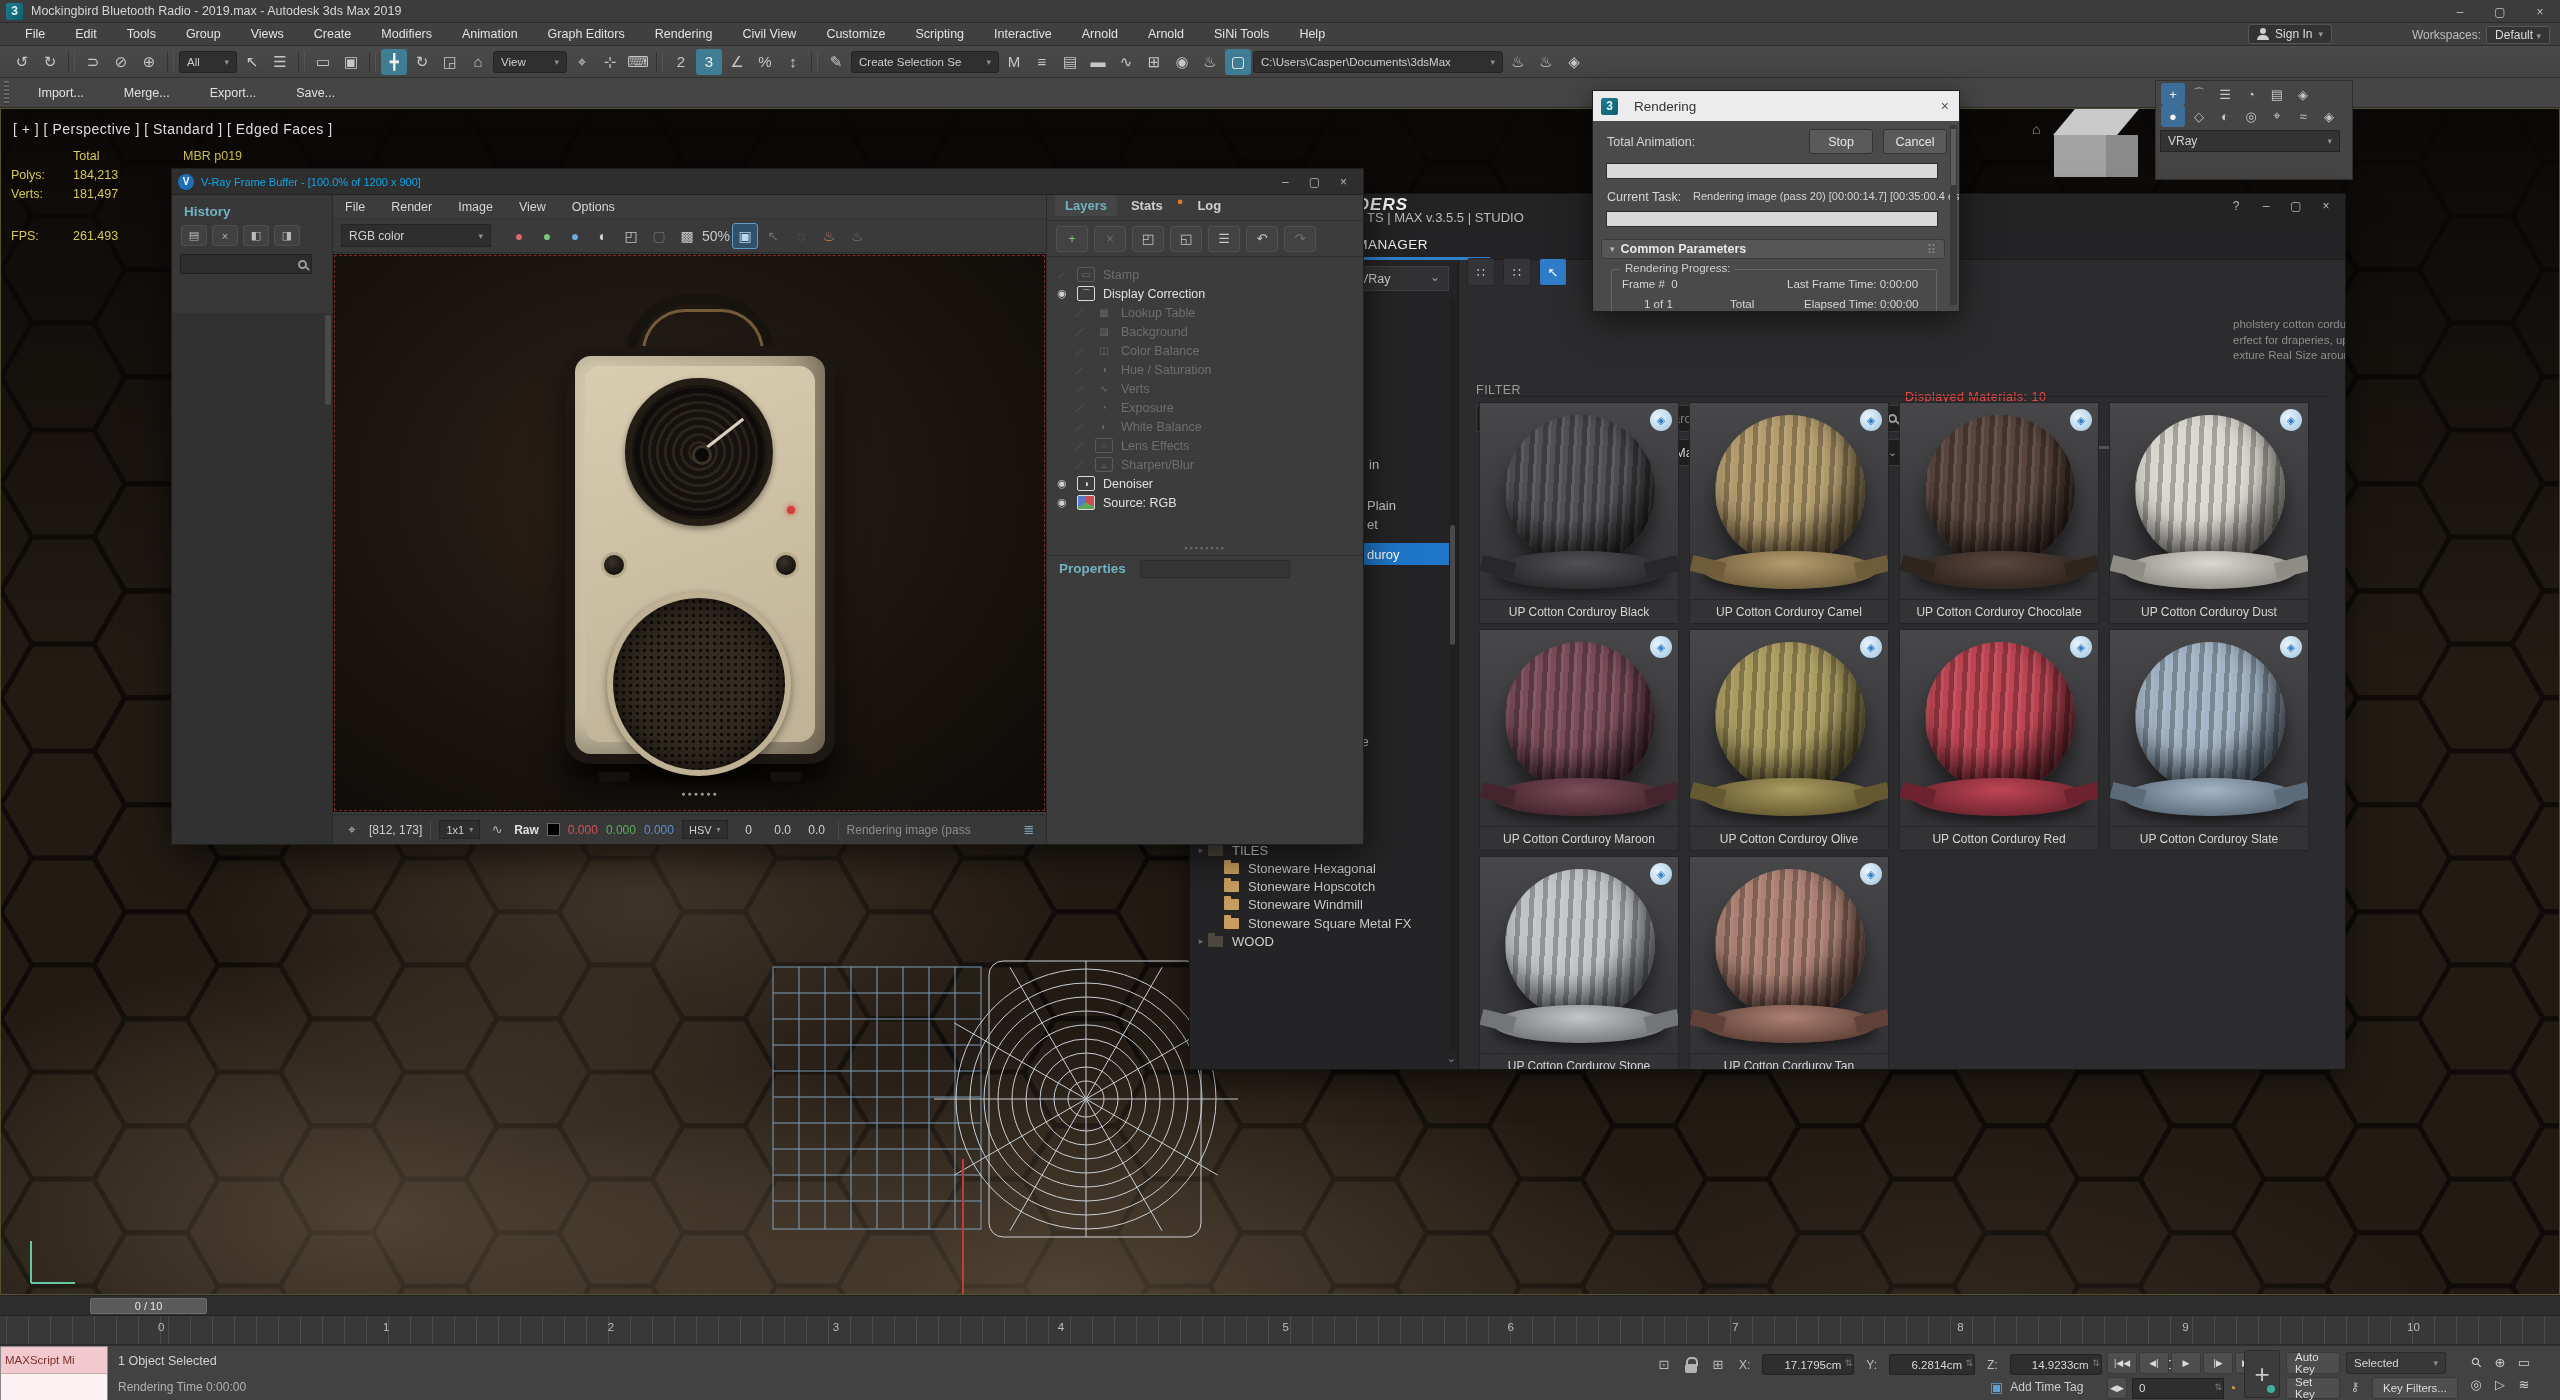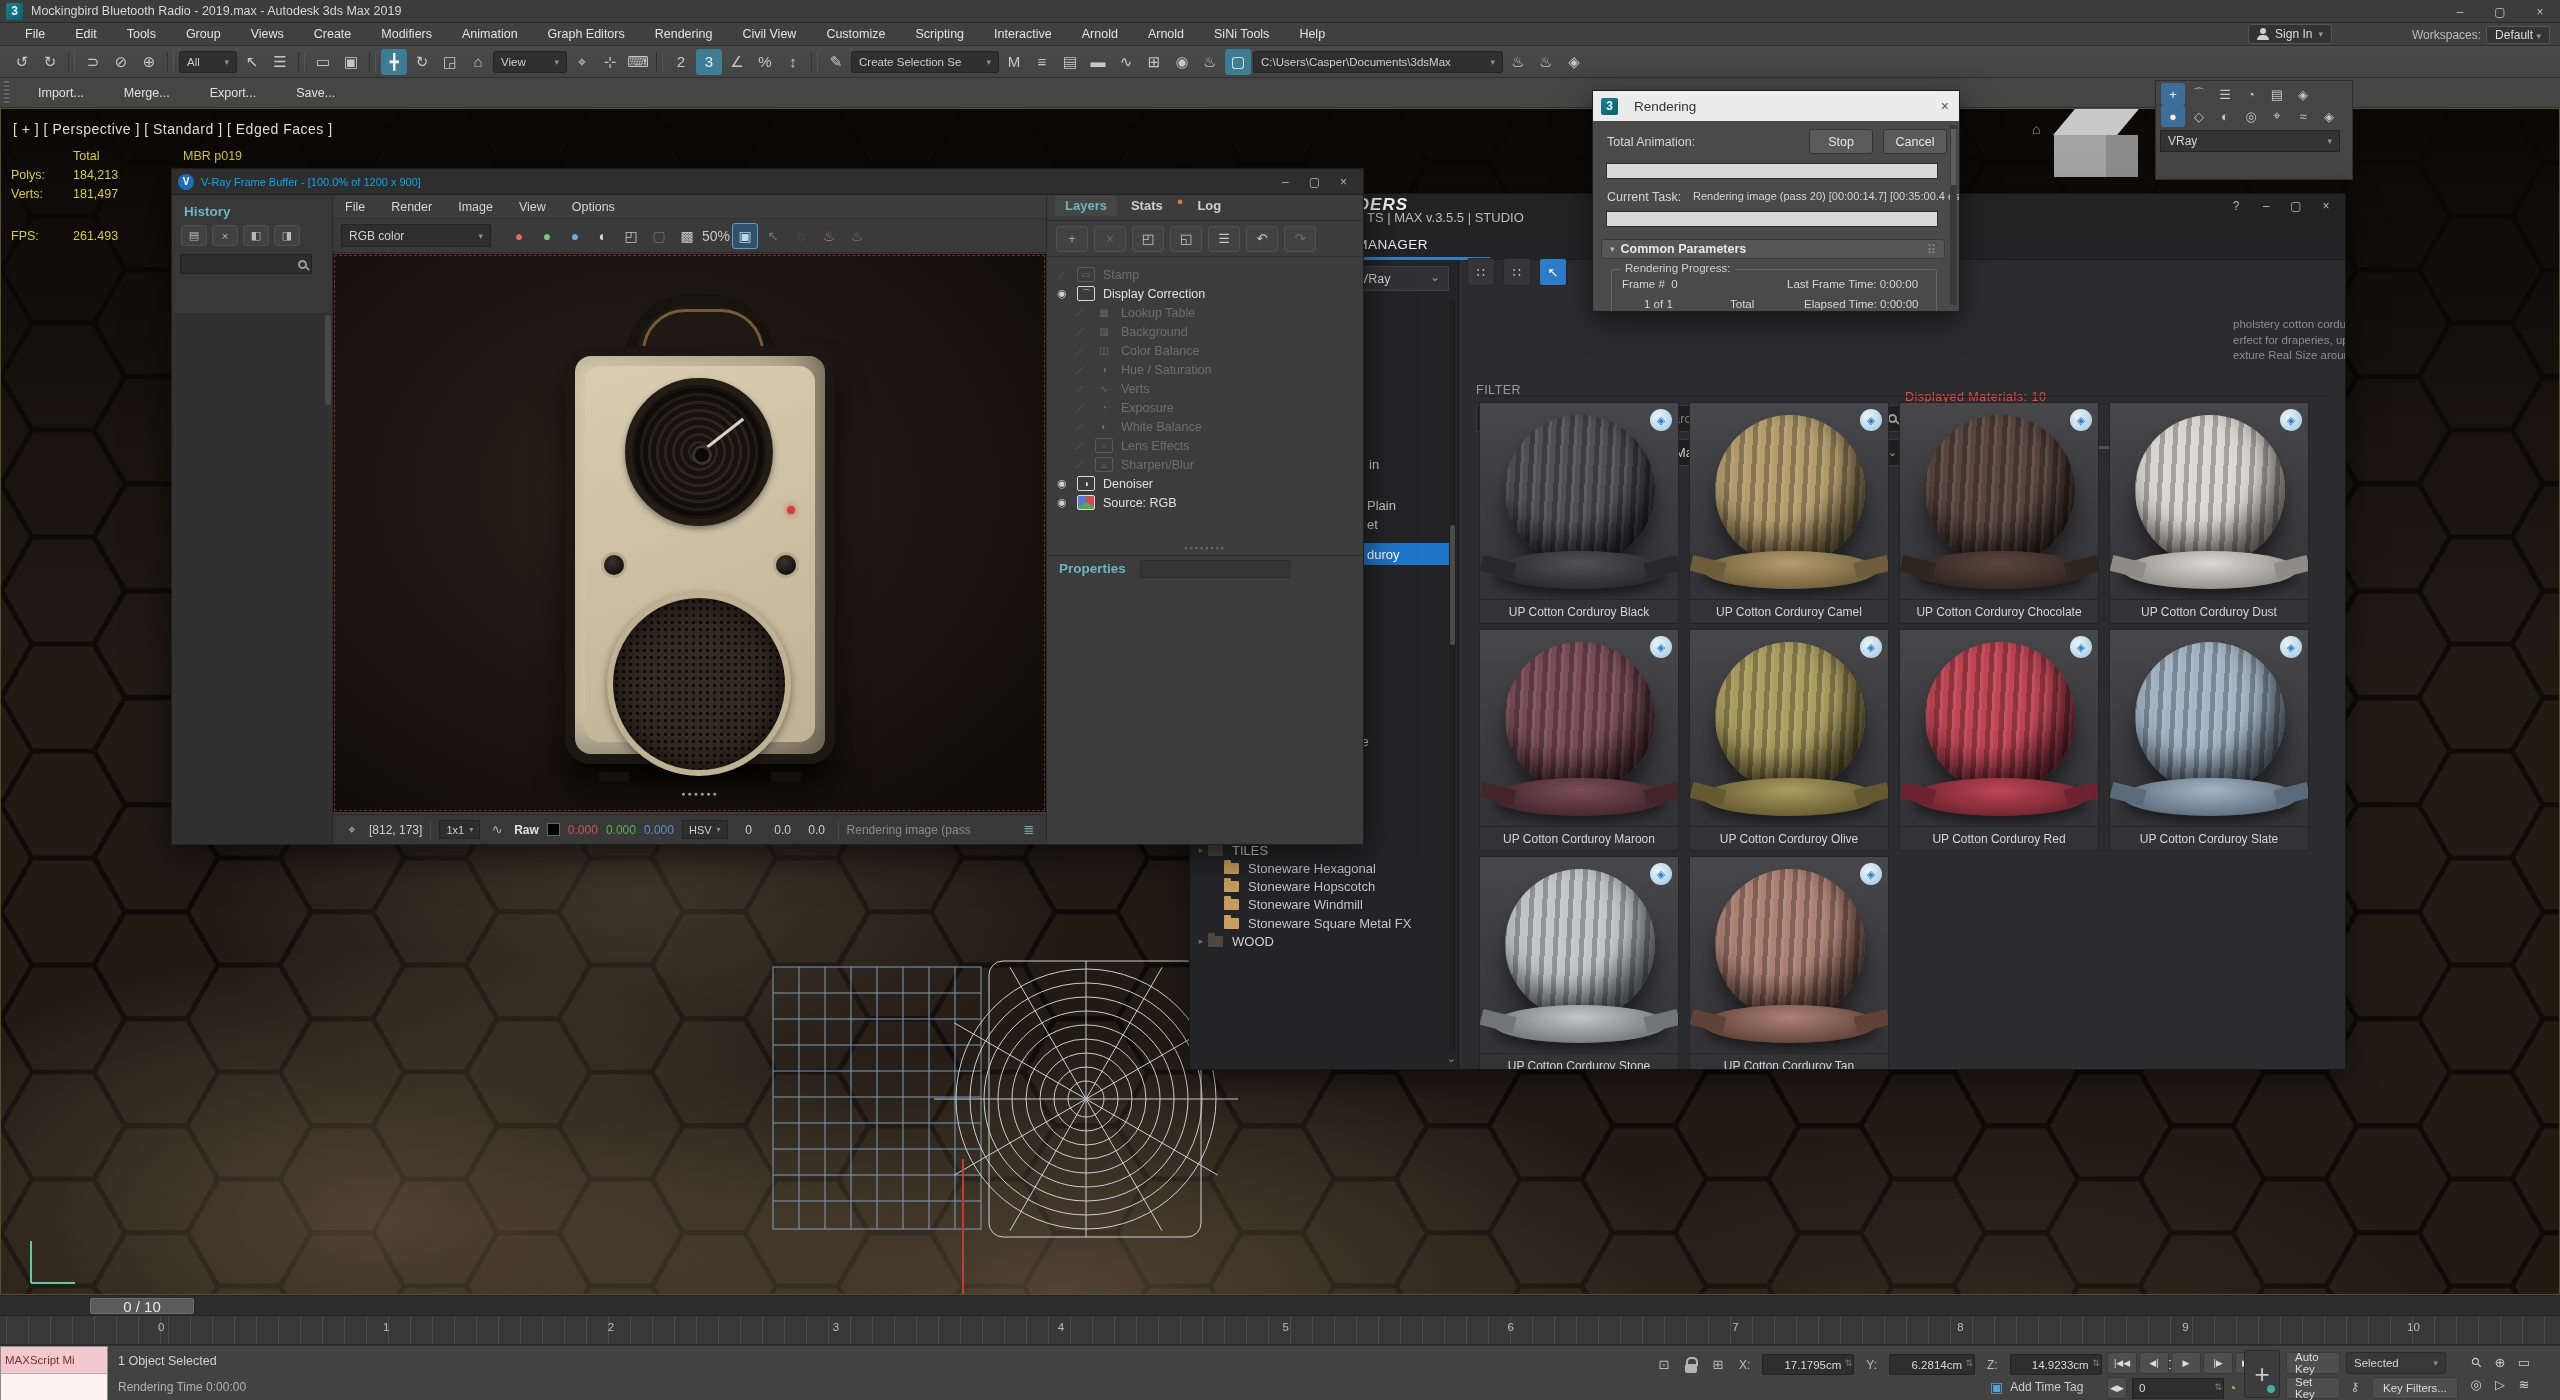--- a/index.html
+++ b/index.html
@@ -52,21 +52,21 @@
   .vc-home{position:absolute;left:-14px;top:30px;color:#9a9a9a;font-size:14px}
   
   .cmdpanel{left:2155px;top:80px;width:198px;height:100px;background:#454545;border:1px solid #2e2e2e;padding:2px 4px;z-index:3}
   .cmdrow{display:flex;align-items:center}
   .cmdrow .tbtn{height:22px;min-width:24px;font-size:13px}
   .cmdrow .tbtn.act{background:#3d6e99}
   .cmddd{margin-top:3px;width:180px;height:22px;background:#333;border:1px solid #242424;display:flex;align-items:center;justify-content:space-between;padding:0 7px;font-size:12px;color:#d5d5d5}
   .cmddd::after{content:"▾";font-size:9px;color:#8f8f8f}
   
   .timeslider{left:0;top:1295px;width:2560px;height:21px;background:#2d2d2d;border-top:1px solid #222;border-bottom:1px solid #222;z-index:2}
-  .tshandle{position:absolute;left:90px;top:2px;width:104px;height:16px;background:#5a5a5a;border:1px solid #6e6e6e;border-radius:2px;color:#e6e6e6;font-size:15px;display:flex;align-items:center;justify-content:center}
+  .tshandle{position:absolute;left:90px;top:2px;width:117px;height:16px;background:#5a5a5a;border:1px solid #6e6e6e;border-radius:2px;color:#e6e6e6;font-size:11px;display:flex;align-items:center;justify-content:center}
   .ruler{left:0;top:1316px;width:2560px;height:29px;background:#383838;border-bottom:1px solid #2a2a2a;z-index:2;
     background-image:repeating-linear-gradient(90deg,#4c4c4c 0 1px,transparent 1px 22px);background-position:168px bottom;}
   .rlabels{position:absolute;left:158px;right:140px;top:5px;display:flex;justify-content:space-between;color:#bdbdbd;font-size:11.5px}
   
   .statusbar{left:0;top:1345px;width:2560px;height:55px;background:#424242;border-top:1px solid #2f2f2f;z-index:2}
   .mxs{position:absolute;left:0;top:0;width:108px;height:55px;border:1px solid #8a8a8a}
   .mxs .row1{height:27px;background:#f2c9ce;color:#7c2f2f;font-size:11.5px;display:flex;align-items:center;padding-left:4px;border-bottom:1px solid #caa}
   .mxs .row2{height:26px;background:#fdf2f3}
   .selinfo{position:absolute;left:118px;top:8px;color:#d2d2d2;font-size:12.5px}
   .rtime{position:absolute;left:118px;top:34px;color:#b2b2b2;font-size:12px}

